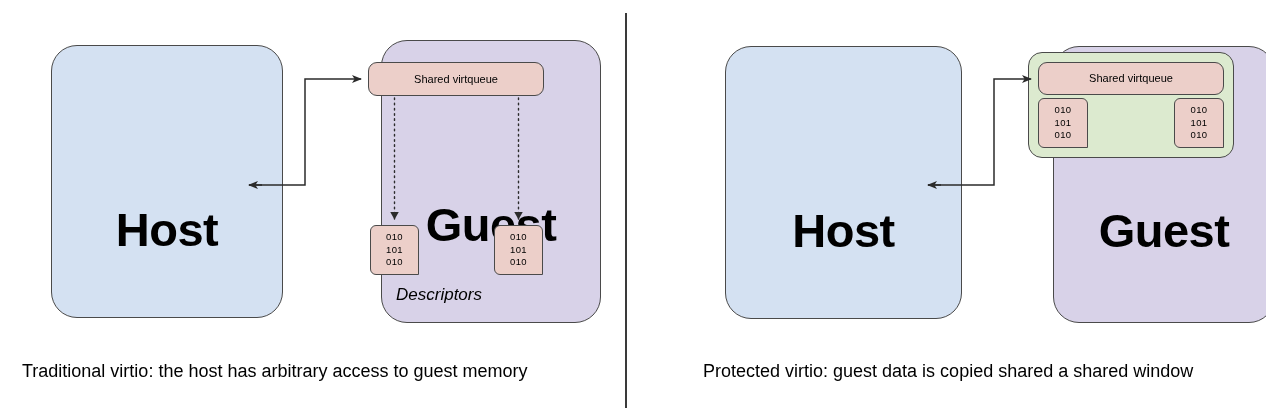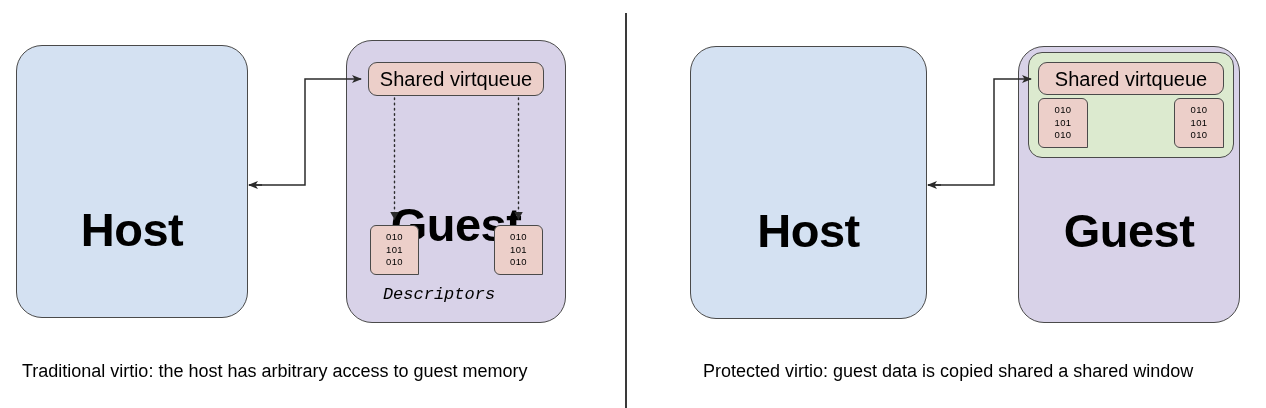--- a/index.html
+++ b/index.html
@@ -32,20 +32,21 @@
     height: 395px;
     background: #3a3a3a;
   }
 
   
   .bigbox {
     position: absolute;
     box-sizing: border-box;
     border: 1.4px solid #4a4a4a;
     border-radius: 26px;
+    margin-left: 35px;
   }
   .host-box {
     background: #d4e1f2;
   }
   .guest-box {
     background: #d8d2e8;
   }
   .bigbox-label {
     position: absolute;
     left: 0;
@@ -60,21 +61,21 @@
   
   .vq-box {
     position: absolute;
     box-sizing: border-box;
     background: #eccfc9;
     border: 1.4px solid #4a4a4a;
     border-radius: 9px;
     display: flex;
     align-items: center;
     justify-content: center;
-    font-size: 20px;
+    font-size: 11px;
     line-height: 1;
   }
 
   
   .desc-box {
     position: absolute;
     box-sizing: border-box;
     background: #eccfc9;
     border: 1.4px solid #4a4a4a;
     border-radius: 6px 6px 0px 6px;
@@ -145,21 +146,21 @@
       <span>101</span>
       <span>010</span>
     </div>
 
     <div class="desc-box" style="left:494px; top:225px; width:49px; height:50px;">
       <span>010</span>
       <span>101</span>
       <span>010</span>
     </div>
 
-    <div class="descriptors-label" style="left:346px; top:286px; width:186px;font-family:Liberation Mono, monospace;">Descriptors</div>
+    <div class="descriptors-label" style="left:346px; top:286px; width:186px;">Descriptors</div>
 
     <div class="caption" style="left:22px; top:362px;">Traditional virtio: the host has arbitrary access to guest memory</div>
   </div>
 
   <div class="divider"></div>
 
   <div>
 
     <div class="bigbox host-box" style="left:690px; top:46px; width:237px; height:273px;">
       <div class="bigbox-label" style="top:160px;">Host</div>

